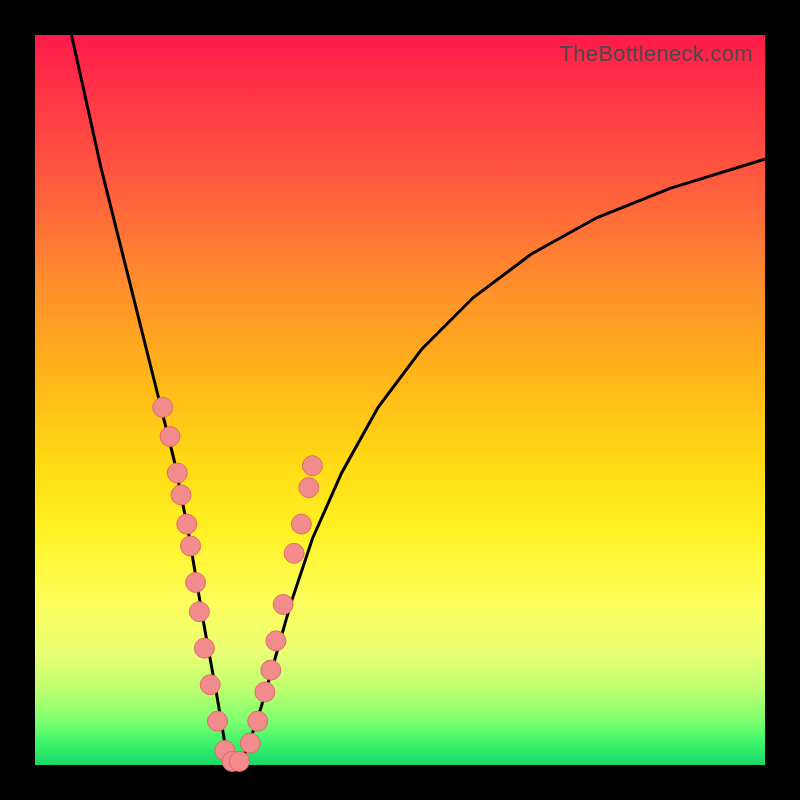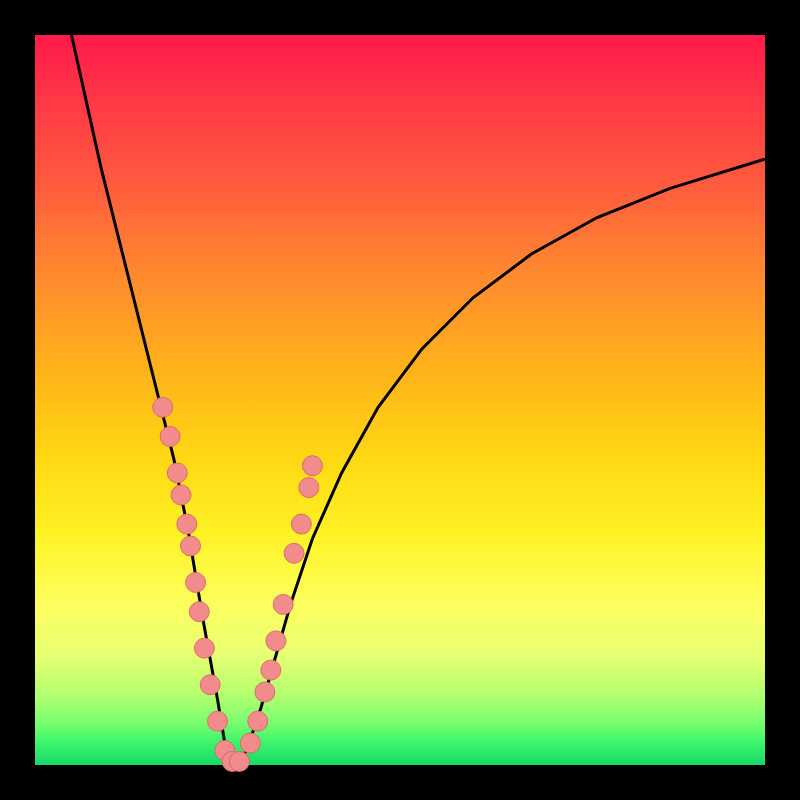--- a/index.html
+++ b/index.html
@@ -89,14 +89,15 @@
           <circle cx="235.8" cy="635.1" r="10" fill="#f28b8b" stroke="#e06a6a" stroke-width="1"></circle>
           <circle cx="240.9" cy="605.9" r="10" fill="#f28b8b" stroke="#e06a6a" stroke-width="1"></circle>
           <circle cx="248.2" cy="569.4" r="10" fill="#f28b8b" stroke="#e06a6a" stroke-width="1"></circle>
           <circle cx="259.1" cy="518.3" r="10" fill="#f28b8b" stroke="#e06a6a" stroke-width="1"></circle>
           <circle cx="266.4" cy="489.1" r="10" fill="#f28b8b" stroke="#e06a6a" stroke-width="1"></circle>
           <circle cx="273.8" cy="452.6" r="10" fill="#f28b8b" stroke="#e06a6a" stroke-width="1"></circle>
           <circle cx="277.4" cy="430.7" r="10" fill="#f28b8b" stroke="#e06a6a" stroke-width="1"></circle>
         </g>
     </svg>
 
+    <div class="watermark">TheBottleneck.com</div>
   </div>
 </div>
 
 </body></html>

